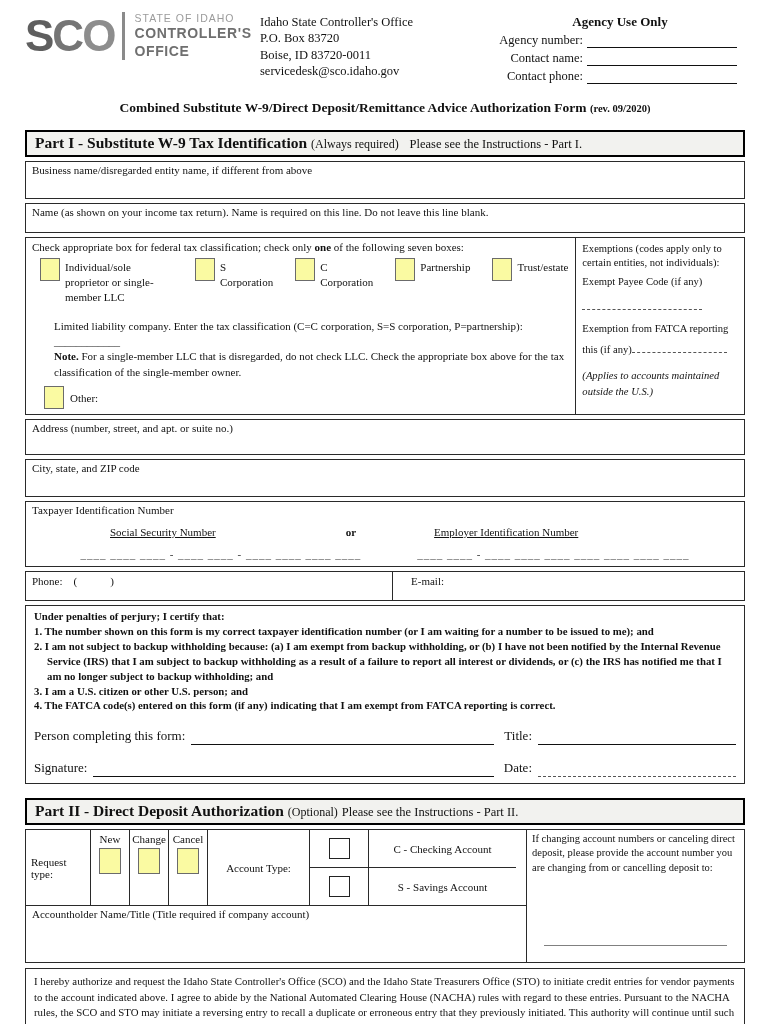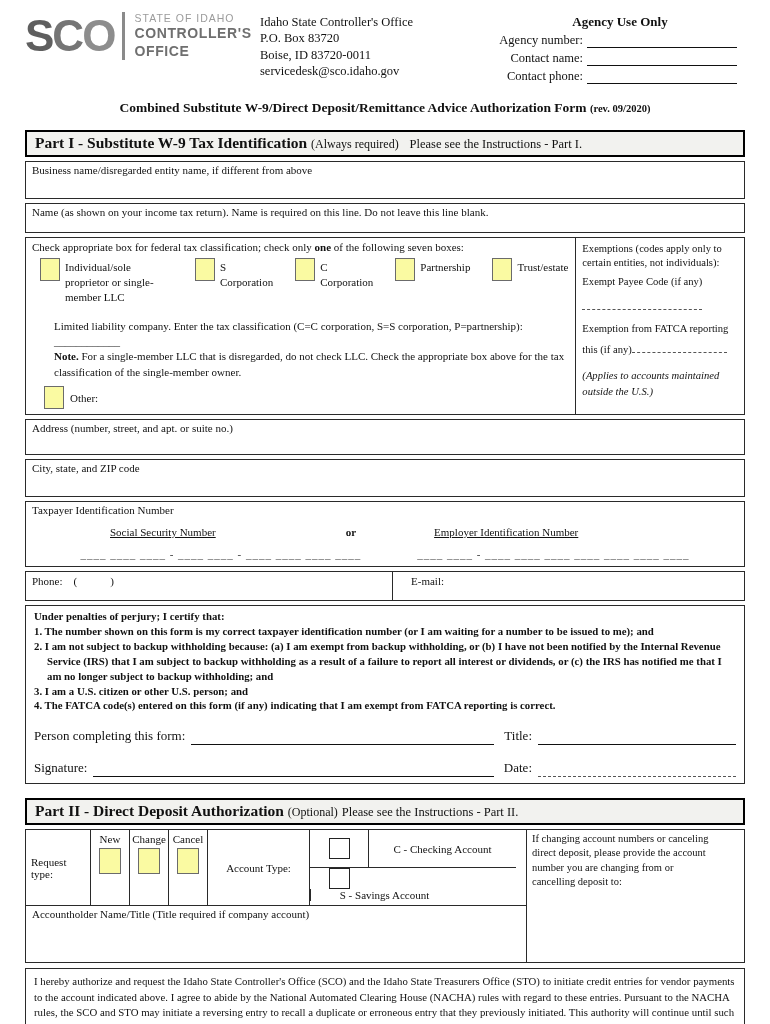--- a/index.html
+++ b/index.html
@@ -74,25 +74,25 @@
   
   .p2-table { display:flex; border:1.6px solid #2a2a2a; margin-top:4px; padding:0; }
   .p2-left { flex:1; display:flex; flex-direction:column; }
   .p2-row1 { display:flex; min-height:76px; border-bottom:1.6px solid #2a2a2a; }
   .p2-req-label { width:64px; font-size:11px; display:flex; align-items:center; padding-left:5px; }
   .req-col { width:39px; border-left:1px solid #2a2a2a; text-align:center; font-size:11px; padding-top:3px; }
   .req-col .cb { margin-top:3px; width:22px; height:26px; }
   .p2-acct-label { width:102px; border-left:1.6px solid #2a2a2a; display:flex; align-items:center; justify-content:center; font-size:11px; }
   .p2-acct-grid { display:flex; flex-direction:column; border-left:1.6px solid #2a2a2a; }
   .acct-row { flex:1; display:flex; }
-  .acct-row + .acct-row { border-top:1.6px solid #2a2a2a;flex-direction:column; }
+  .acct-row + .acct-row { border-top:1.6px solid #2a2a2a; }
   .acct-cb-cell { width:58px; display:flex; align-items:center; justify-content:center; }
   .acct-lb-cell { width:148px; border-left:1.6px solid #2a2a2a; display:flex; align-items:center; justify-content:center; font-size:11px; }
   .p2-row2 { min-height:56px; padding:2px 6px; font-size:11px; }
-  .p2-right { width:218px; border-left:1.6px solid #2a2a2a; font-size:10.5px; line-height:1.35; padding:2px 5px; display:flex; }
+  .p2-right { width:218px; border-left:1.6px solid #2a2a2a; font-size:10.5px; line-height:1.35; padding:2px 5px; display:flex; flex-direction:column; }
   .p2-right .acct-line { margin:auto 12px 14px 12px; border-bottom:1.6px solid #808080; }
 
   .auth-box { border:1.6px solid #2a2a2a; margin-top:5px; padding:0; font-size:10.8px; }
   .auth-text { padding:5px 8px 4px 8px; line-height:1.45; }
   .u { text-decoration:underline; }
   .b { font-weight:bold; }
 </style>
 </head>
 <body>
 

